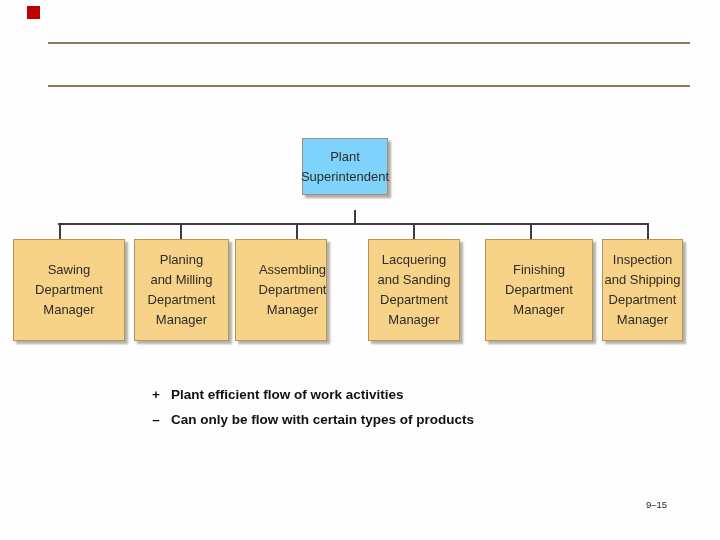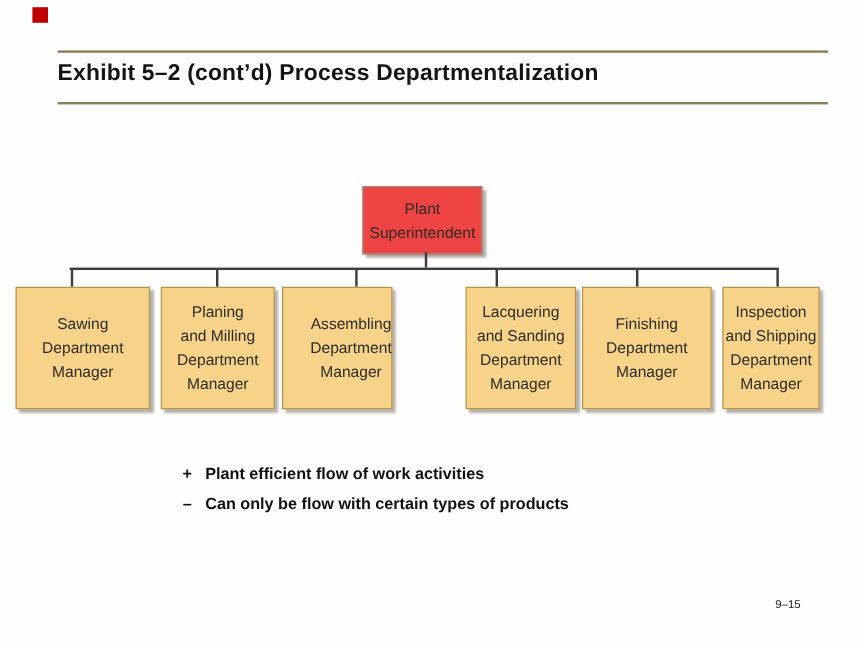--- a/index.html
+++ b/index.html
@@ -56,38 +56,38 @@
     justify-content: center;
     text-align: center;
     font-size: 13px;
     line-height: 20px;
     color: #2f2b26;
     white-space: pre-line;
     box-sizing: border-box;
   }
   .root-box {
     left: 302px;
-    top: 155px;
-    width: 100px;
+    top: 138px;
+    width: 86px;
     height: 57px;
-    background: #ef4444;
+    background: #7dd3fc;
     border: 1px solid #98927f;
     box-shadow: 3px 3px 2px rgba(130,125,115,0.65);
   }
   .dept-box {
     top: 239px;
     height: 102px;
     background: #f6d388;
     border: 1px solid #b39554;
     box-shadow: 3px 3px 2px rgba(130,125,115,0.6);
   }
   .b0 { left: 13px;  width: 112px; }
   .b1 { left: 134px; width: 95px; }
   .b2 { left: 235px; width: 92px; padding-left: 23px; }
-  .b3 { left: 388px; width: 92px; }
+  .b3 { left: 368px; width: 92px; }
   .b4 { left: 485px; width: 108px; }
   .b5 { left: 602px; width: 81px; }
 
   
   .conn {
     position: absolute;
     background: #3c3c44;
   }
   .conn.h-bar   { left: 58px;  top: 223px; width: 591px; height: 2px; }
   .conn.stub    { left: 354px; top: 210px; width: 2px;  height: 13px; }
@@ -128,21 +128,20 @@
   }
 </style>
 </head>
 <body>
 
 <div class="slide">
 
   <div class="accent-square"></div>
 
   <div class="title-rule top"></div>
-  <h1 class="slide-title" style="margin:0;">Exhibit 5–2 (cont’d) Process Departmentalization</h1>
   <div class="title-rule bottom"></div>
 
   <div>
     <div class="org-box root-box">Plant
 Superintendent</div>
 
     <div class="conn stub"></div>
     <div class="conn h-bar"></div>
     <div class="conn drop d0"></div>
     <div class="conn drop d1"></div>

